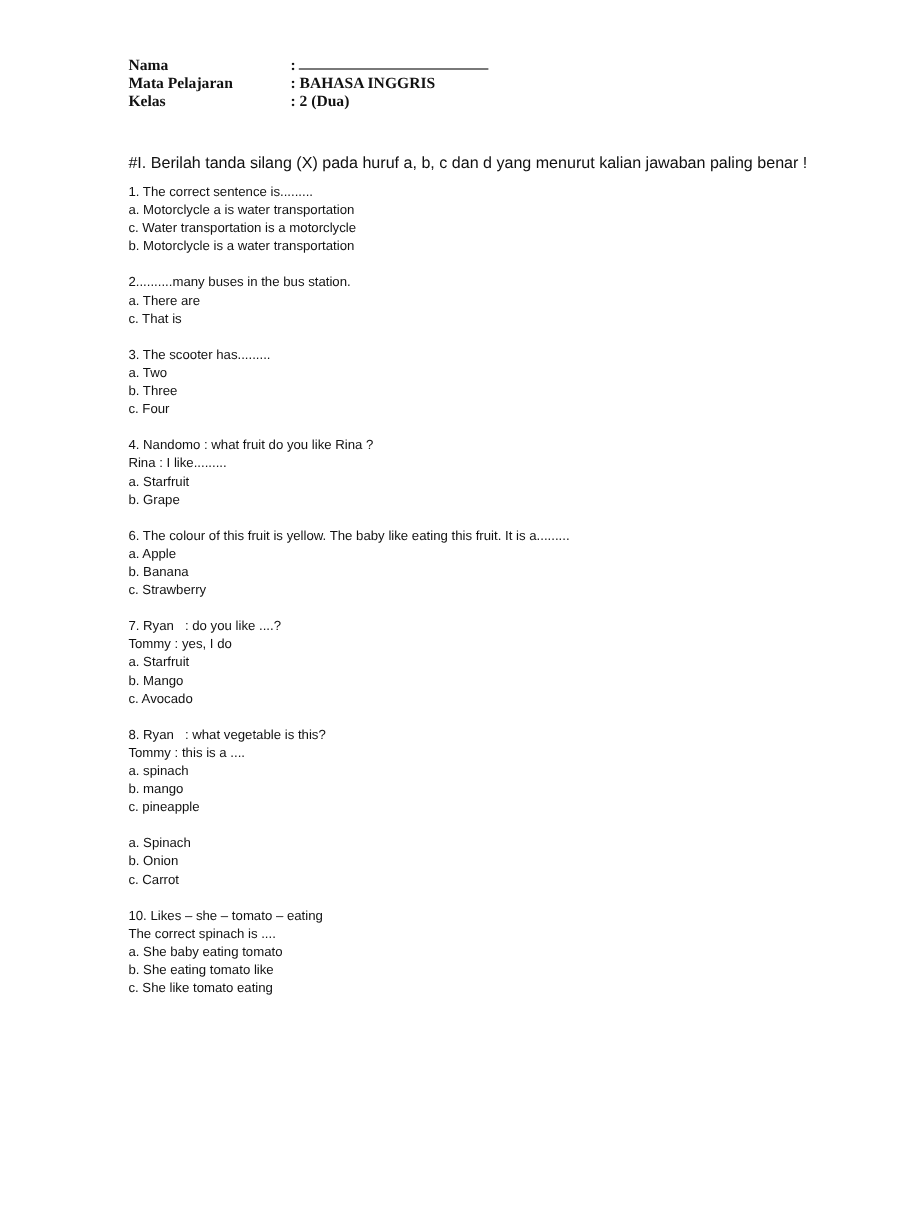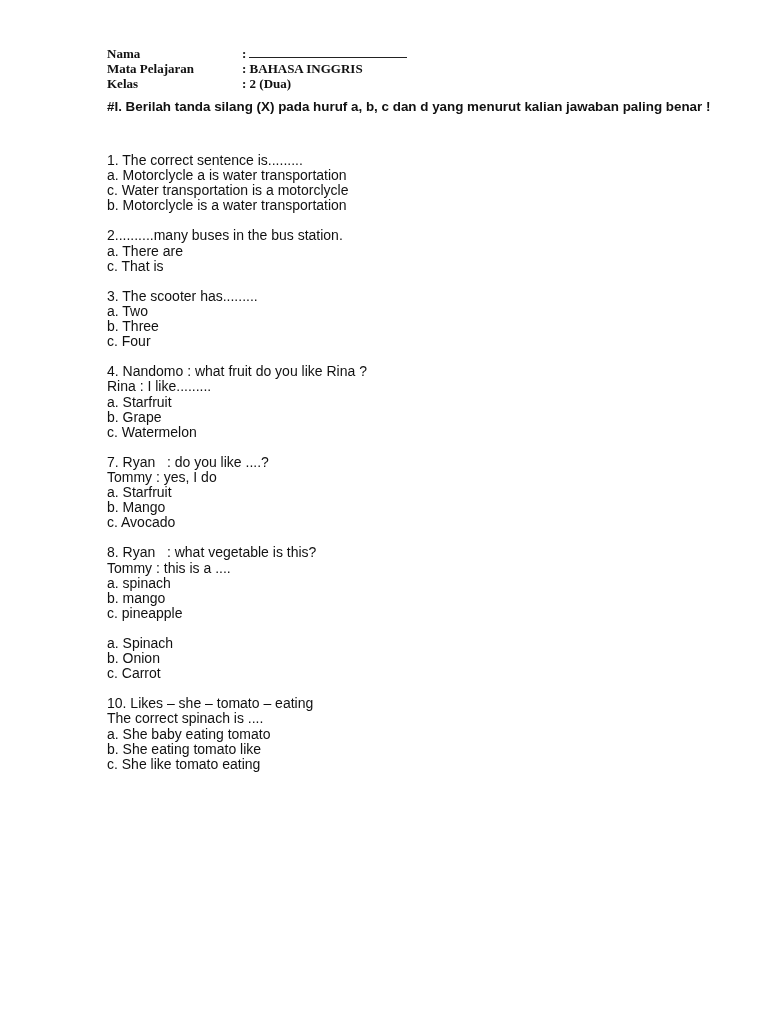--- a/index.html
+++ b/index.html
@@ -44,33 +44,33 @@
       display: inline-block;
       width: 158px;
       border-bottom: 1px solid #222;
       height: 11px;
       vertical-align: top;
       margin-left: 3px;
     }
     .instruction {
       position: absolute;
       left: 0;
-      top: 99px;
+      top: 128px;
       width: 640px;
       font-family: "Liberation Sans", sans-serif;
-      font-weight: bold;
+      font-weight: normal;
       font-size: 13.4px;
       line-height: 15px;
     }
     .questions {
       position: absolute;
       left: 0;
       top: 153px;
       font-family: "Liberation Sans", sans-serif;
-      font-size: 14px;
+      font-size: 11px;
       line-height: 15.1px;
     }
     .question {
       margin-bottom: 15.1px;
     }
     .line {
       white-space: pre;
       height: 15.1px;
     }
   </style>
@@ -116,24 +116,29 @@
       <div class="line">a. Two</div>
       <div class="line">b. Three</div>
       <div class="line">c. Four</div>
     </div>
 
     <div class="question">
       <div class="line">4. Nandomo : what fruit do you like Rina ?</div>
       <div class="line">Rina : I like.........</div>
       <div class="line">a. Starfruit</div>
       <div class="line">b. Grape</div>
-      <div class="line">c. Watermelon</div>
     </div>
 
 
+    <div class="question">
+      <div class="line">6. The colour of this fruit is yellow. The baby like eating this fruit. It is a.........</div>
+      <div class="line">a. Apple</div>
+      <div class="line">b. Banana</div>
+      <div class="line">c. Strawberry</div>
+    </div>
 
     <div class="question">
       <div class="line">7. Ryan   : do you like ....?</div>
       <div class="line">Tommy : yes, I do</div>
       <div class="line">a. Starfruit</div>
       <div class="line">b. Mango</div>
       <div class="line">c. Avocado</div>
     </div>
 
     <div class="question">

